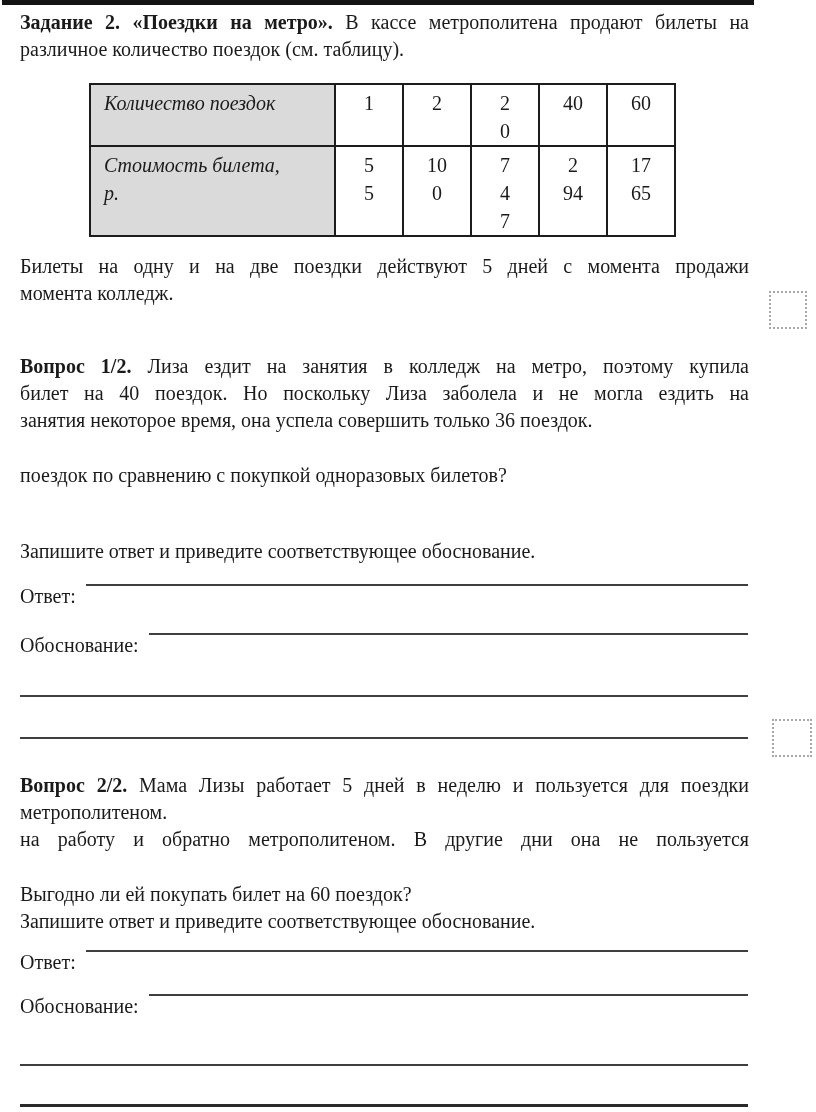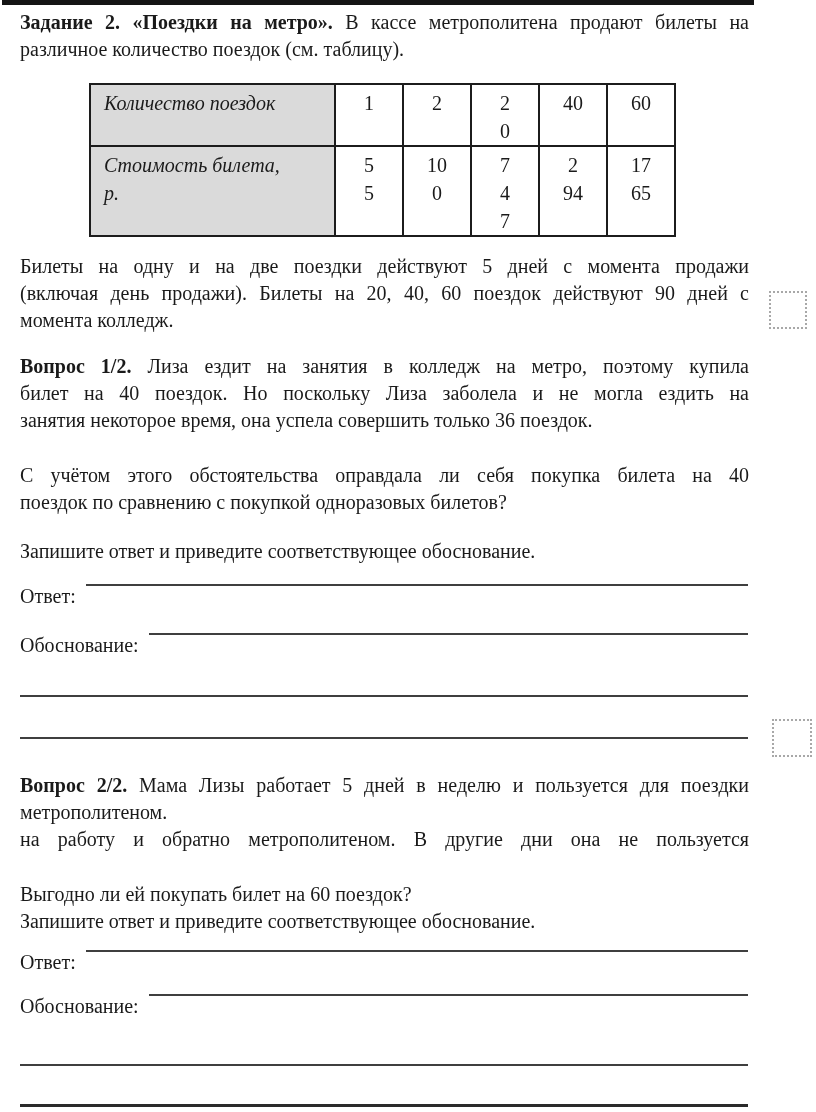--- a/index.html
+++ b/index.html
@@ -131,34 +131,32 @@
       <td class="col-n">
             <div>17</div>
             <div>65</div>
           </td>
     </tr>
   </tbody>
     </table>
 
   <div class="abs para" style="top:253px">
     <div class="pline stretch">Билеты на одну и на две поездки действуют 5 дней с момента продажи</div>
-    <div class="pline stretch">(включая день продажи). Билеты на 20, 40, 60 поездок действуют 90 дней с</div>
     <div class="pline">момента колледж.</div>
   </div>
 
   <div class="abs marker" style="left:769px;top:291px;width:38px;height:38px"></div>
 
   <div class="abs para" style="top:353px">
     <div class="pline stretch"><span class="b">Вопрос 1/2.</span><span> Лиза ездит на занятия в колледж на метро, поэтому купила</span></div>
     <div class="pline stretch">билет на 40 поездок. Но поскольку Лиза заболела и не могла ездить на</div>
     <div class="pline">занятия некоторое время, она успела совершить только 36 поездок.</div>
   </div>
 
   <div class="abs para" style="top:462px">
-    <div class="pline stretch">С учётом этого обстоятельства оправдала ли себя покупка билета на 40</div>
     <div class="pline">поездок по сравнению с покупкой одноразовых билетов?</div>
   </div>
 
   <div class="abs para" style="top:538px">
     <div class="pline">Запишите ответ и приведите соответствующее обоснование.</div>
   </div>
 
   <div class="abs ansrow" style="top:584px">
     <span class="lbl">Ответ:</span>
     <span class="field"></span>

